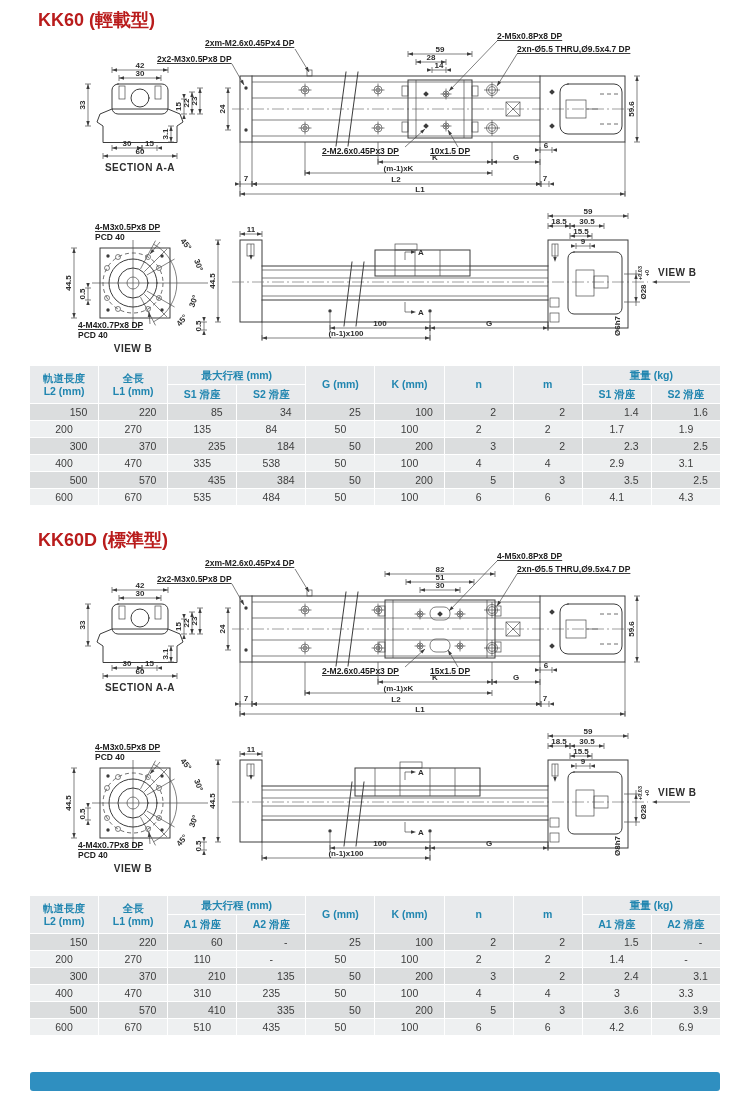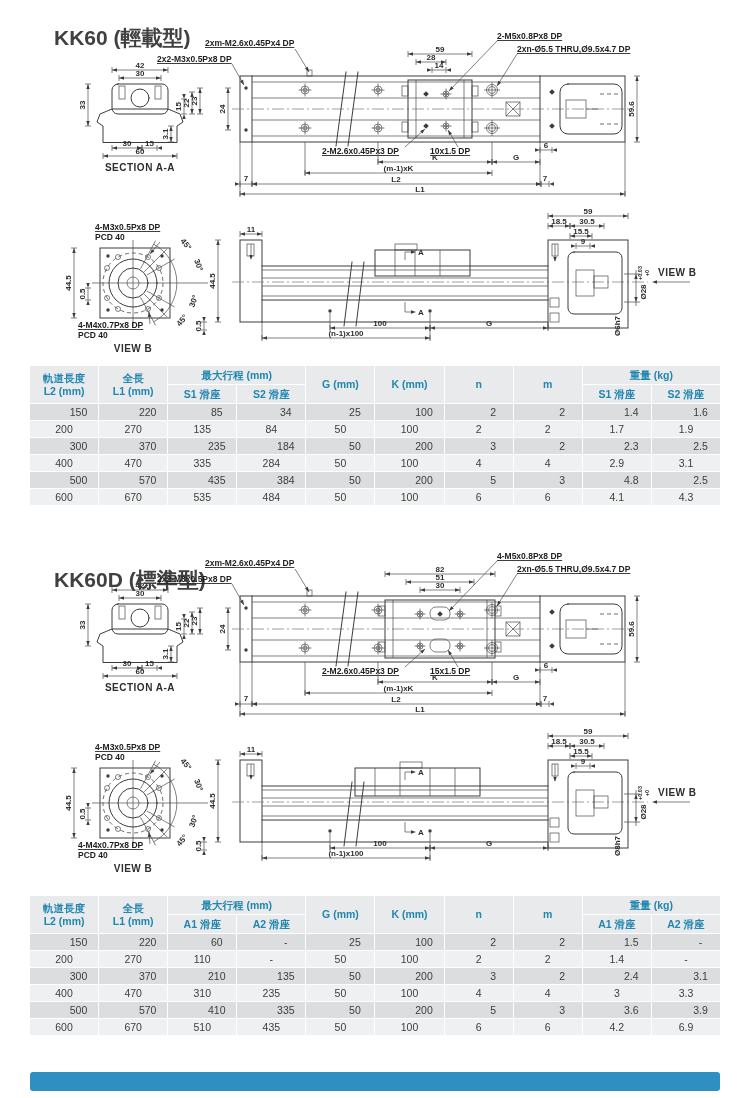--- a/index.html
+++ b/index.html
@@ -1,19 +1,19 @@
 <!DOCTYPE html>
 <html><head>
 <meta charset="utf-8">
 <style>
   html,body{margin:0;padding:0;background:#fff;}
   #page{position:relative;width:750px;height:1098px;background:#fff;overflow:hidden;
         font-family:"Liberation Sans","DejaVu Sans",sans-serif;}
-  .title{position:absolute;left:38px;margin:16px;font-size:21px;font-weight:700;
-         color:#404040;letter-spacing:0px;}
+  .title{position:absolute;left:38px;margin:0;font-size:18px;font-weight:700;
+         color:#b91c1c;letter-spacing:0px;}
   .dwg{position:absolute;left:0;width:750px;height:334px;}
   .dwg .ln{stroke:#3c3c3c;stroke-width:1;fill:none;stroke-linecap:square;}
   .dwg .thin{stroke:#4a4a4a;stroke-width:0.7;fill:none;}
   .dwg .dash{stroke:#4a4a4a;stroke-width:0.8;fill:none;stroke-dasharray:4 3;}
   .dwg .cl{stroke:#777;stroke-width:0.7;fill:none;stroke-dasharray:12 3 2 3;}
   .dwg .fl{fill:#3c3c3c;stroke:none;}
   .dwg text{fill:#2e2e2e;}
   .dwg .d{font-size:8px;font-weight:700;}
   .dwg .lbl{font-size:8.5px;font-weight:700;text-decoration:underline;fill:#1d1d1d;}
   .dwg .lb2{font-size:8.5px;font-weight:700;fill:#1d1d1d;}
@@ -513,50 +513,50 @@
       <div class="dc r0">184</div>
       <div class="dc r0">50</div>
       <div class="dc r0">200</div>
       <div class="dc r0">3</div>
       <div class="dc r0">2</div>
       <div class="dc r0">2.3</div>
       <div class="dc r0">2.5</div>
       <div class="dc r1">400</div>
       <div class="dc r1">470</div>
       <div class="dc r1">335</div>
-      <div class="dc r1">284</div>
+      <div class="dc r1">538</div>
       <div class="dc r1">50</div>
       <div class="dc r1">100</div>
       <div class="dc r1">4</div>
       <div class="dc r1">4</div>
       <div class="dc r1">2.9</div>
       <div class="dc r1">3.1</div>
       <div class="dc r0">500</div>
       <div class="dc r0">570</div>
       <div class="dc r0">435</div>
       <div class="dc r0">384</div>
       <div class="dc r0">50</div>
       <div class="dc r0">200</div>
       <div class="dc r0">5</div>
       <div class="dc r0">3</div>
-      <div class="dc r0">4.8</div>
+      <div class="dc r0">3.5</div>
       <div class="dc r0">2.5</div>
       <div class="dc r1">600</div>
       <div class="dc r1">670</div>
       <div class="dc r1">535</div>
       <div class="dc r1">484</div>
       <div class="dc r1">50</div>
       <div class="dc r1">100</div>
       <div class="dc r1">6</div>
       <div class="dc r1">6</div>
       <div class="dc r1">4.1</div>
       <div class="dc r1">4.3</div>
     </div>
 
-<h1 class="title" style="top:550px">KK60D (標準型)</h1>
+<h1 class="title" style="top:528px">KK60D (標準型)</h1>
 <svg class="dwg" style="top:550px" viewBox="0 0 750 334" id="dwg1">
       <g>
         <line x1="112" y1="37" x2="112" y2="43" class="thin"></line>
         <line x1="168" y1="37" x2="168" y2="43" class="thin"></line>
         <line x1="112" y1="40" x2="168" y2="40" class="thin"></line>
         <polygon points="112,40 117,38.3 117,41.7" class="fl"></polygon>
         <polygon points="168,40 163,41.7 163,38.3" class="fl"></polygon>
         <text x="140" y="38" class="d" text-anchor="middle">42</text>
         <line x1="119" y1="45" x2="119" y2="51" class="thin"></line>
         <line x1="161" y1="45" x2="161" y2="51" class="thin"></line>

